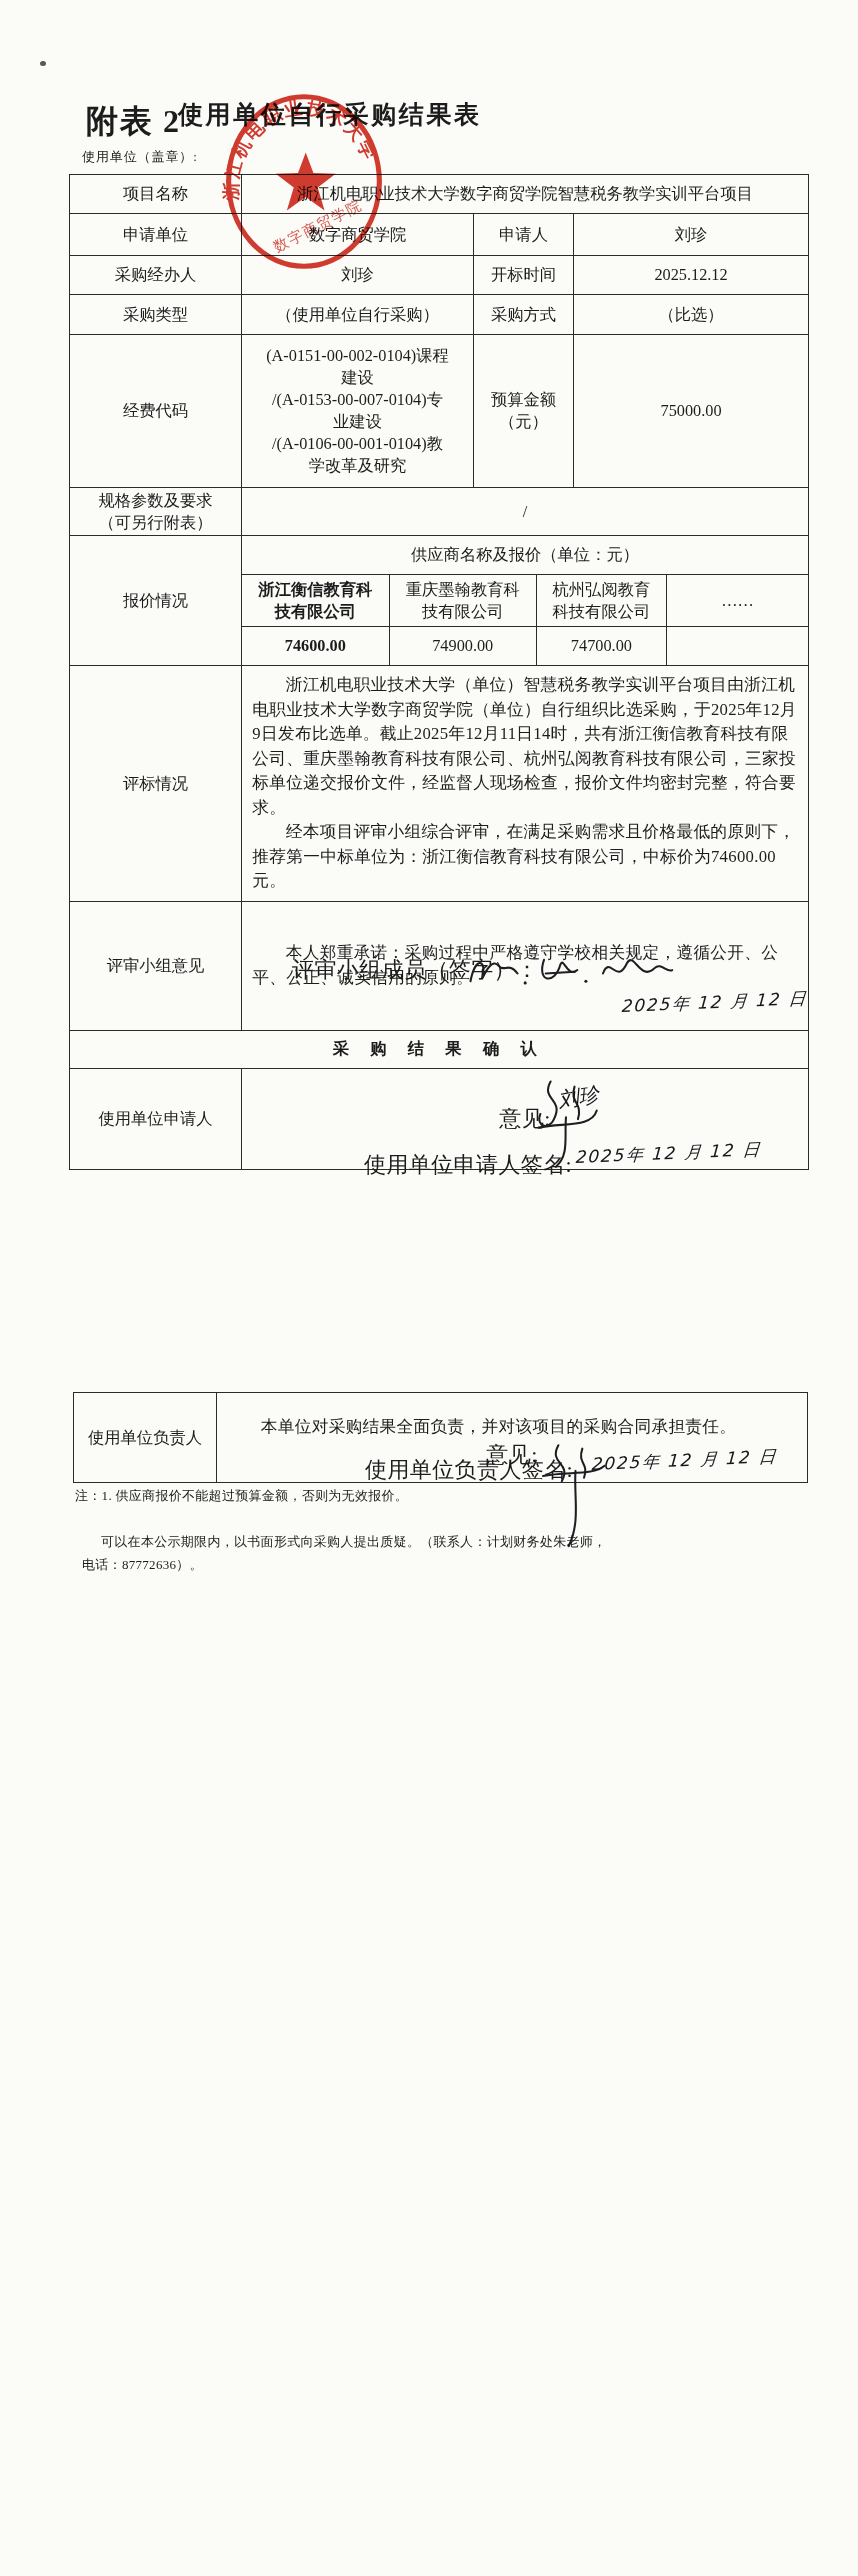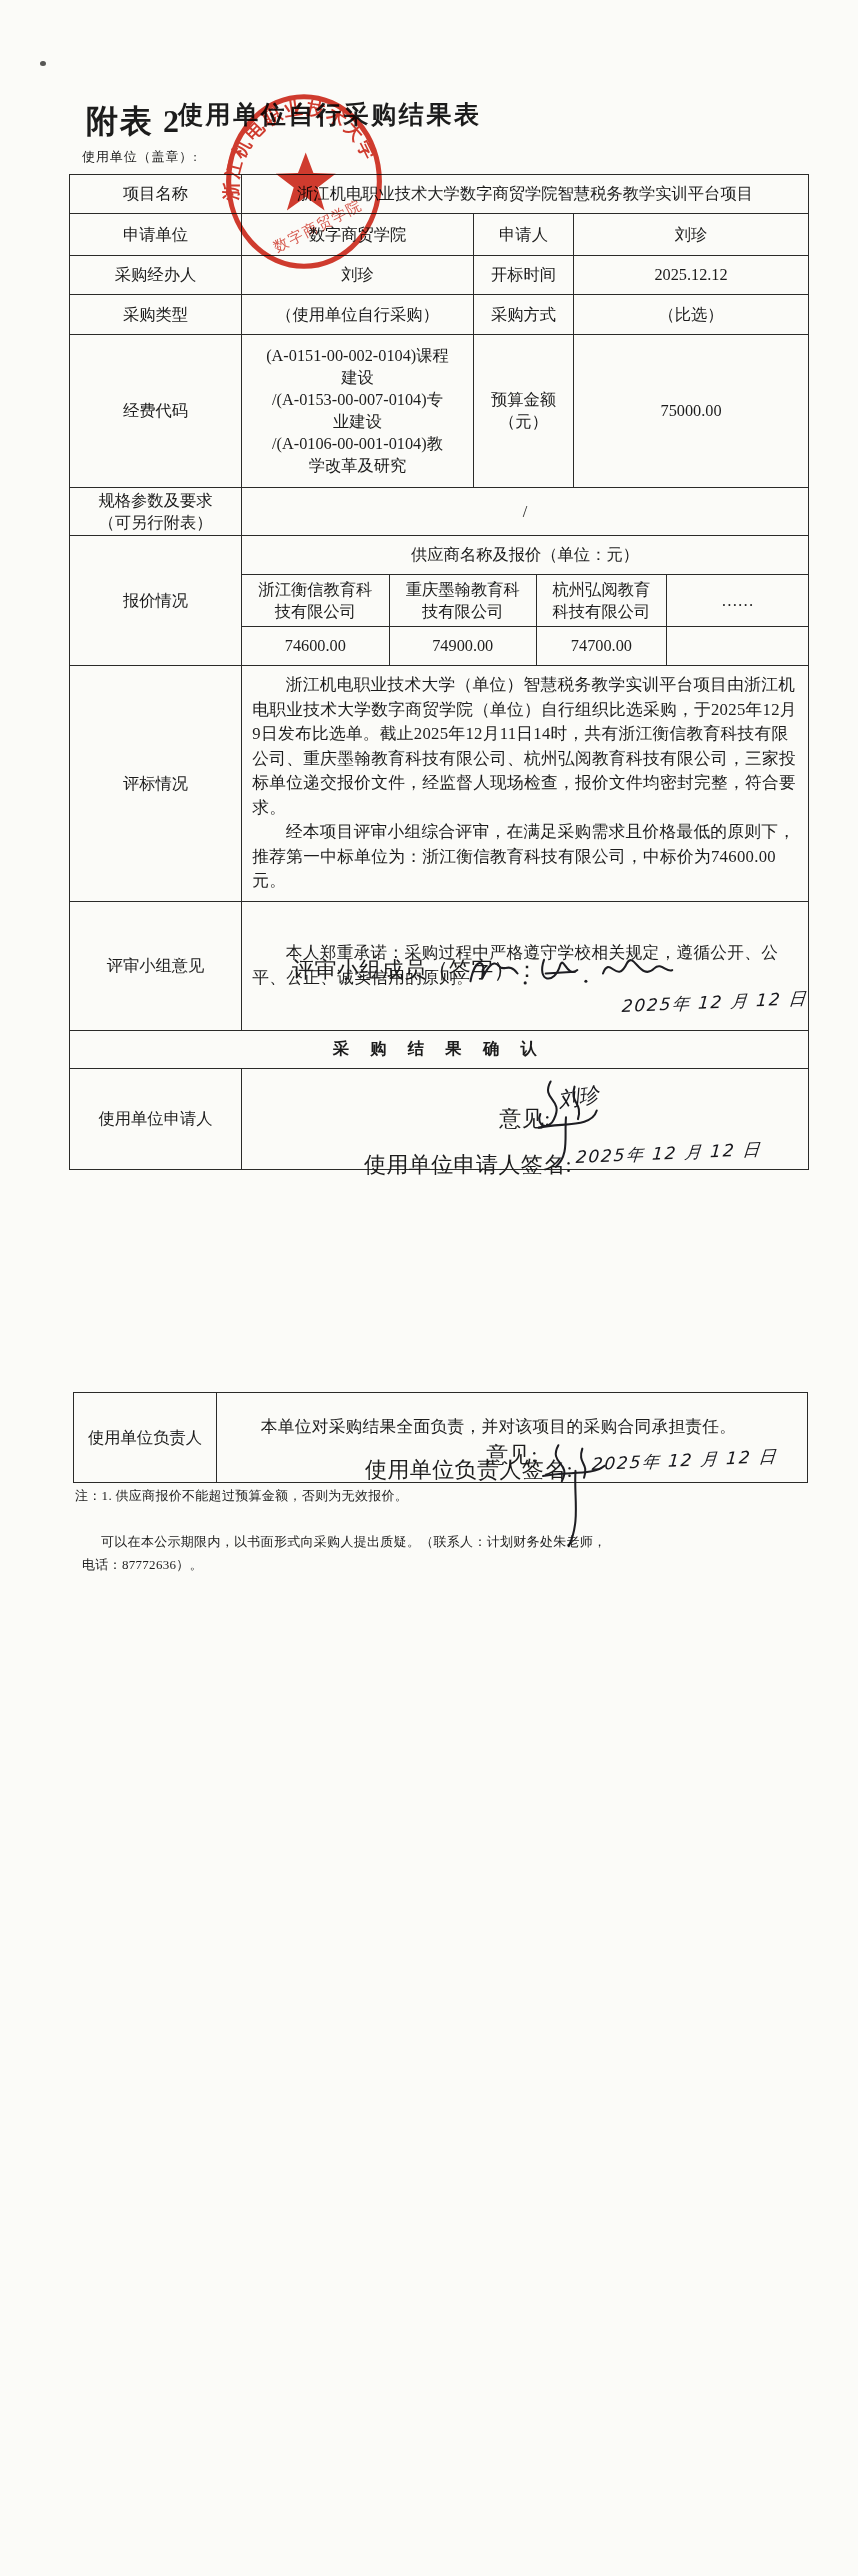--- a/index.html
+++ b/index.html
@@ -15,21 +15,21 @@
   table.grid td{border:1.7px solid #2b2b29;text-align:center;vertical-align:middle;
     padding:1.7px 6.9px;font-size:16.3px;line-height:1.35;color:#1c1c1c;}
   #main-table{position:absolute;left:69px;top:174px;width:739px;}
   #sec-table{position:absolute;left:73px;top:1392px;width:735px;}
   .prewrap{white-space:pre-line;}
   .pad0{padding:0 !important;}
   table.inner{border-collapse:collapse;table-layout:fixed;width:100%;}
   table.inner td{border:1.7px solid #2b2b29;text-align:center;vertical-align:middle;font-size:16.3px;padding:1.7px 3.4px;}
   table.inner tr:first-child td{border-top:none;}
   table.inner tr:last-child td{border-bottom:none;}
-  table.inner td:first-child{border-left:none;}
+  table.inner td:first-child{border-left:none;font-weight:bold;}
   table.inner td:last-child{border-right:none;}
   .txt{text-align:left;vertical-align:top;padding:6.9px 10.3px !important;}
   .para{margin:0;text-align:left;text-indent:2em;font-size:16.7px;line-height:24.5px;letter-spacing:0.3px;}
   .rel{position:relative;}
   .confirm{font-size:18px;font-weight:bold;letter-spacing:8.6px;}
   .plabel{font-size:22px;letter-spacing:0.4px;}
   .hand{font-family:"DejaVu Sans",sans-serif;font-style:italic;color:#17171c;
     transform:skewX(-7deg) rotate(-2.5deg);transform-origin:left bottom;display:inline-block;font-size:17px;letter-spacing:1.7px;}
   .hand-cjk{font-family:"DejaVu Sans",sans-serif;font-style:italic;color:#17171c;display:inline-block;}
   .ink{stroke:#1d1d22;stroke-width:2.4;fill:none;stroke-linecap:round;stroke-linejoin:round;}

